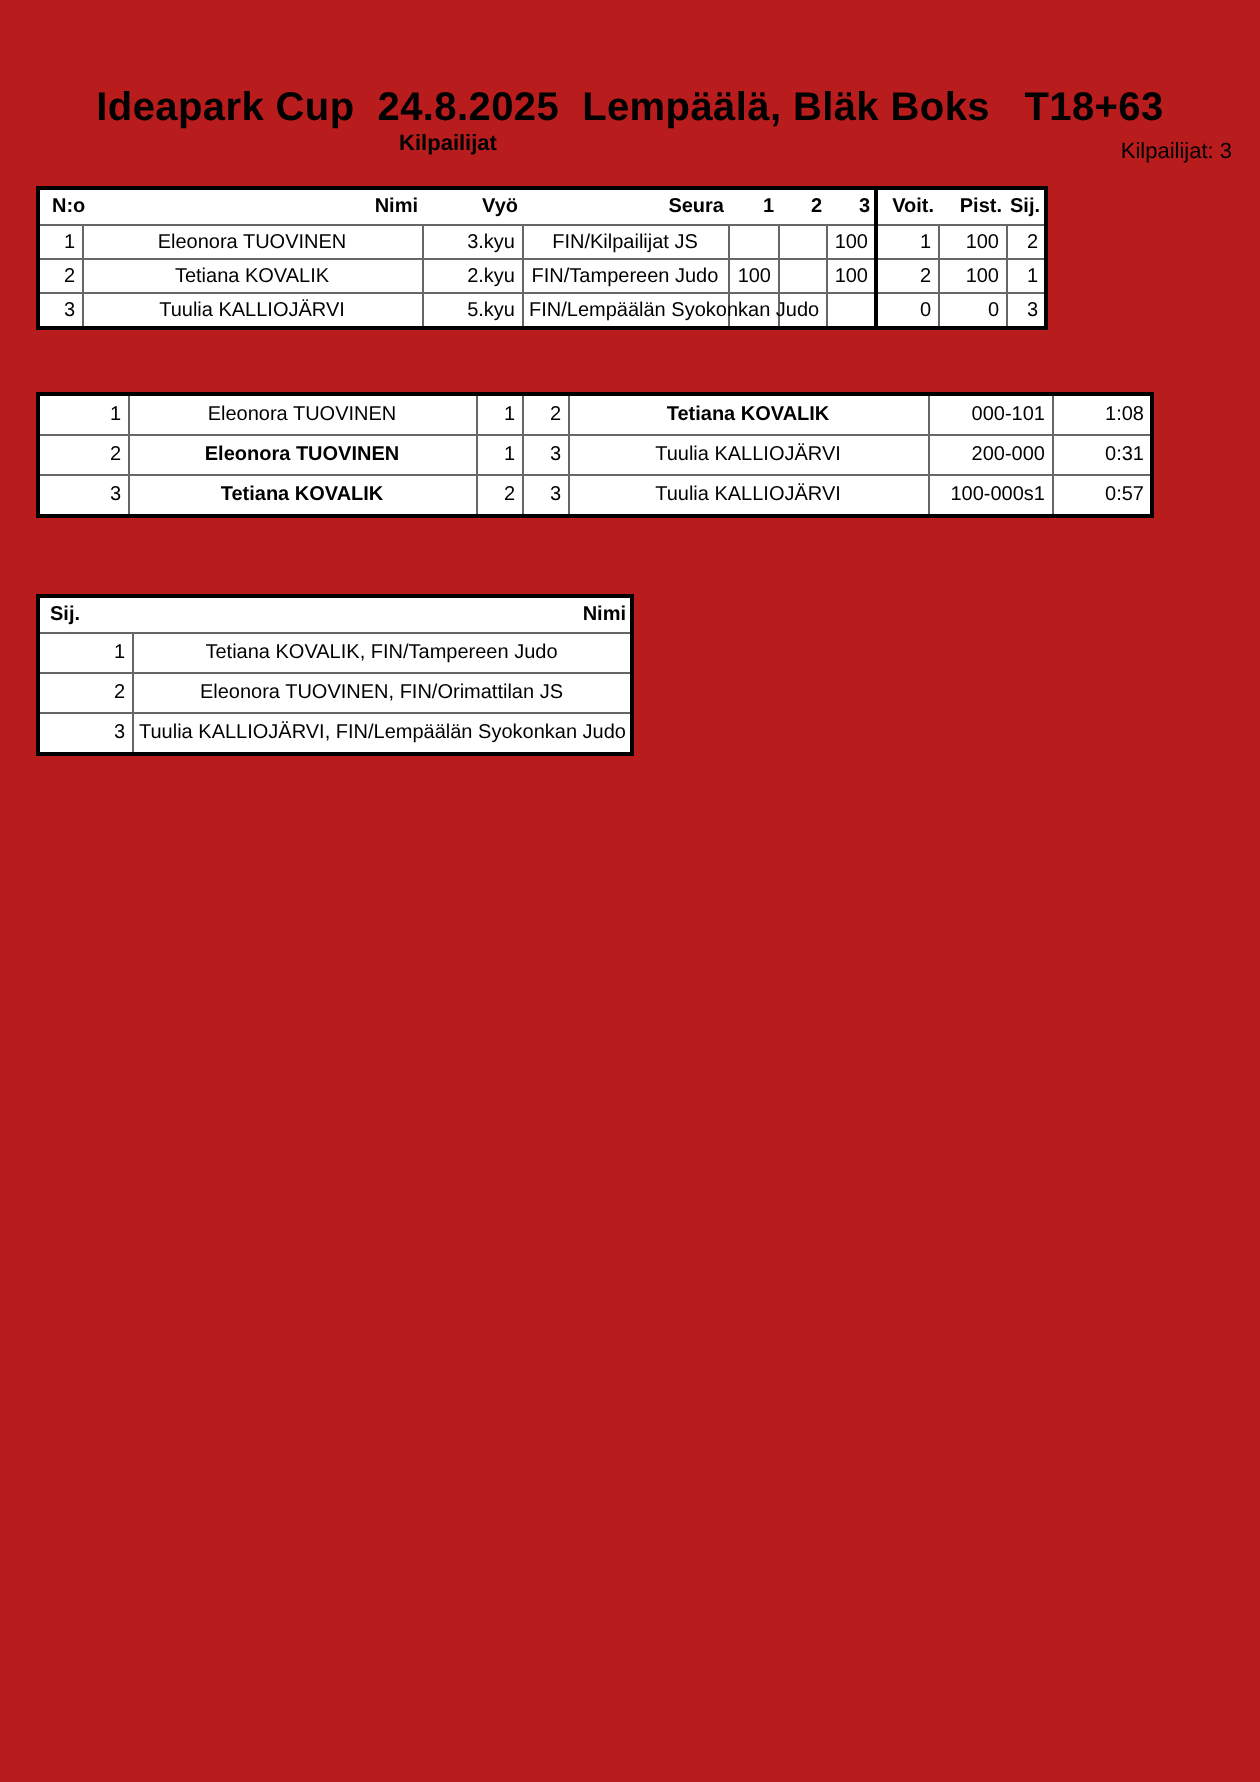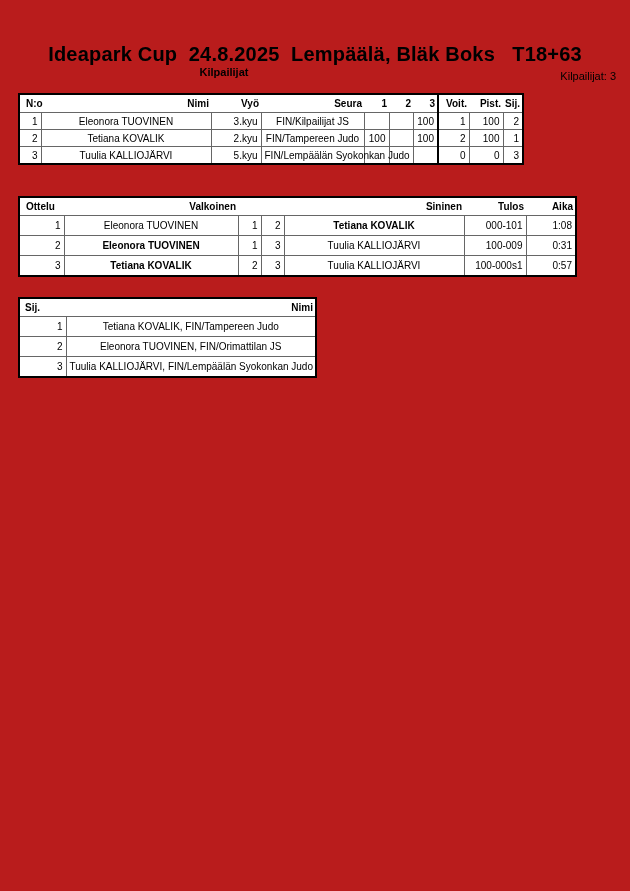--- a/index.html
+++ b/index.html
@@ -123,45 +123,36 @@
     <colgroup>
       <col style="width:45px">
         <col style="width:174px">
         <col style="width:23px">
         <col style="width:23px">
       <col style="width:180px">
         <col style="width:62px">
         <col style="width:50px">
     </colgroup>
     <tbody>
-        <tr>
-      <th class="flush">Ottelu</th>
-      <th class="ac">Valkoinen</th>
-      <th class="ac"></th>
-      <th class="ac"></th>
-      <th class="ac">Sininen</th>
-      <th class="ac">Tulos</th>
-      <th class="ac">Aika</th>
-    </tr>
     <tr>
       <td class="ac">1</td>
       <td class="al">Eleonora TUOVINEN</td>
       <td class="ac">1</td>
       <td class="ac">2</td>
       <td class="al win">Tetiana KOVALIK</td>
       <td class="ac">000-101</td>
       <td class="ac">1:08</td>
     </tr>
     <tr>
       <td class="ac">2</td>
       <td class="al win">Eleonora TUOVINEN</td>
       <td class="ac">1</td>
       <td class="ac">3</td>
       <td class="al">Tuulia KALLIOJÄRVI</td>
-      <td class="ac">100-009</td>
+      <td class="ac">200-000</td>
       <td class="ac">0:31</td>
     </tr>
     <tr>
       <td class="ac">3</td>
       <td class="al win">Tetiana KOVALIK</td>
       <td class="ac">2</td>
       <td class="ac">3</td>
       <td class="al">Tuulia KALLIOJÄRVI</td>
       <td class="ac">100-000s1</td>
       <td class="ac">0:57</td>

